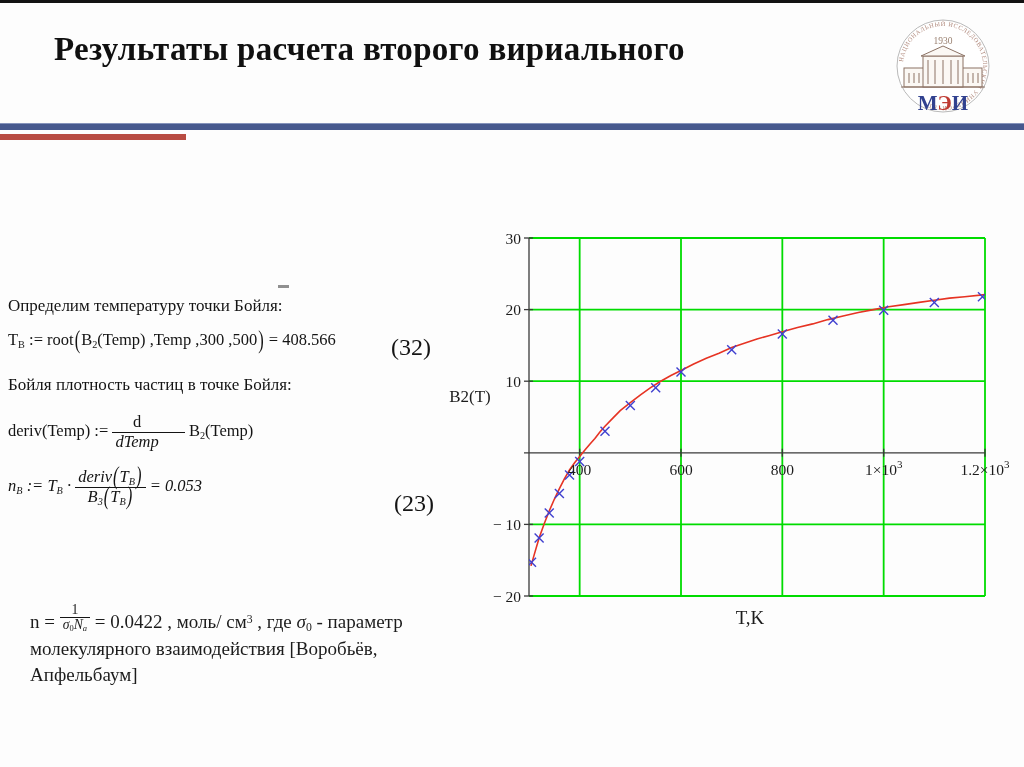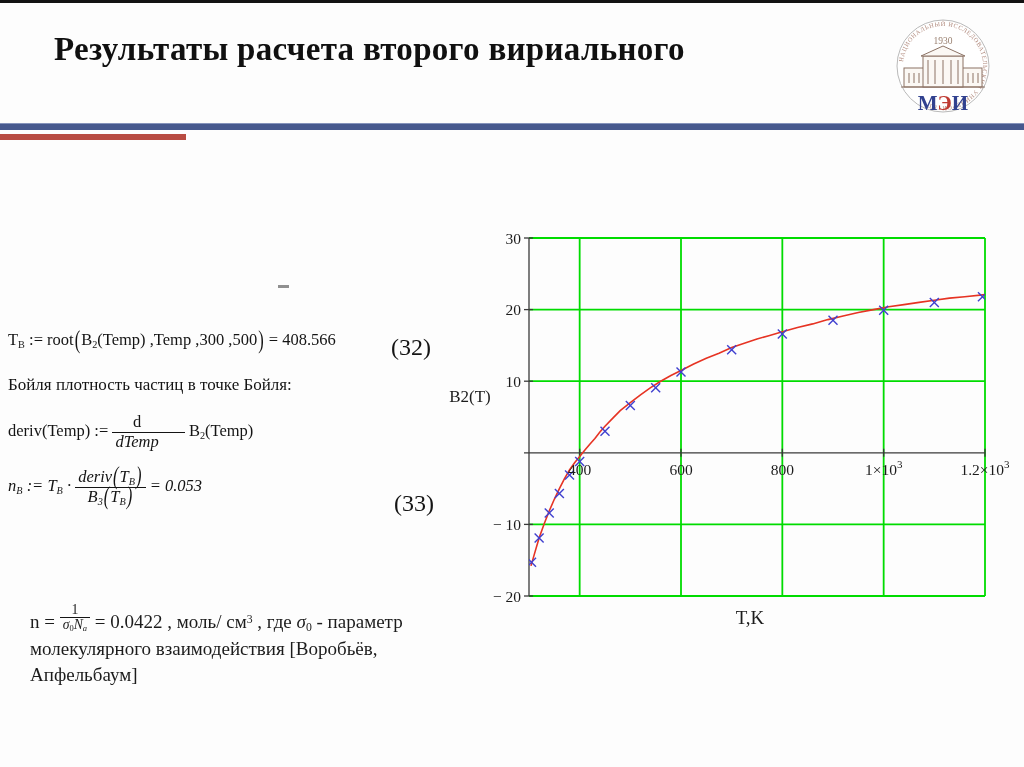--- a/index.html
+++ b/index.html
@@ -73,27 +73,28 @@
     </g>
     <text x="59" y="97" text-anchor="middle" font-size="21" font-weight="bold">
       <tspan fill="#31418f">М</tspan><tspan fill="#bf3a32">Э</tspan><tspan fill="#31418f">И</tspan>
     </text>
   </svg>
 
   <div class="abs rule-blue" style="background: rgb(71, 89, 142);"></div>
   <div class="abs rule-red" style="background: rgb(184, 75, 66);"></div>
 
 
+  <div class="abs m-intro1">Определим температуру точки Бойля:</div>
   <div class="abs m-eq32">T<sub>B</sub> := root<span class="bigp">(</span>B<sub>2</sub>(Temp) ,Temp ,300 ,500<span class="bigp">)</span> = 408.566</div>
   <div class="abs m-tag32">(32)</div>
 
   <div class="abs m-intro2">Бойля плотность частиц в точке Бойля:</div>
   <div class="abs m-eqderiv">deriv(Temp) := <span class="frac"><span class="fnum" style="padding-right: 26px;">d</span><span class="fden" style="padding-right: 26px; font-style: italic;">dTemp</span></span> B<sub>2</sub>(Temp)</div>
   <div class="abs m-eq33">n<sub>B</sub> := T<sub>B</sub> · <span class="frac"><span class="fnum">deriv<span class="bigp">(</span>T<sub>B</sub><span class="bigp">)</span></span><span class="fden">B<sub>3</sub><span class="bigp">(</span>T<sub>B</sub><span class="bigp">)</span></span></span> = 0.053</div>
-  <div class="abs m-tag33">(33)</div>
+  <div class="abs m-tag33">(23)</div>
 
   <div class="abs dash"></div>
 
   <svg id="chart" class="abs chart" viewBox="0 0 584 420">
       <defs>
         <clipPath id="plotclip">
           <rect x="89" y="13" width="456" height="358"></rect>
         </clipPath>
       </defs>
       <line x1="89" y1="13" x2="545" y2="13" stroke="#00dc00" stroke-width="1.8"></line>

